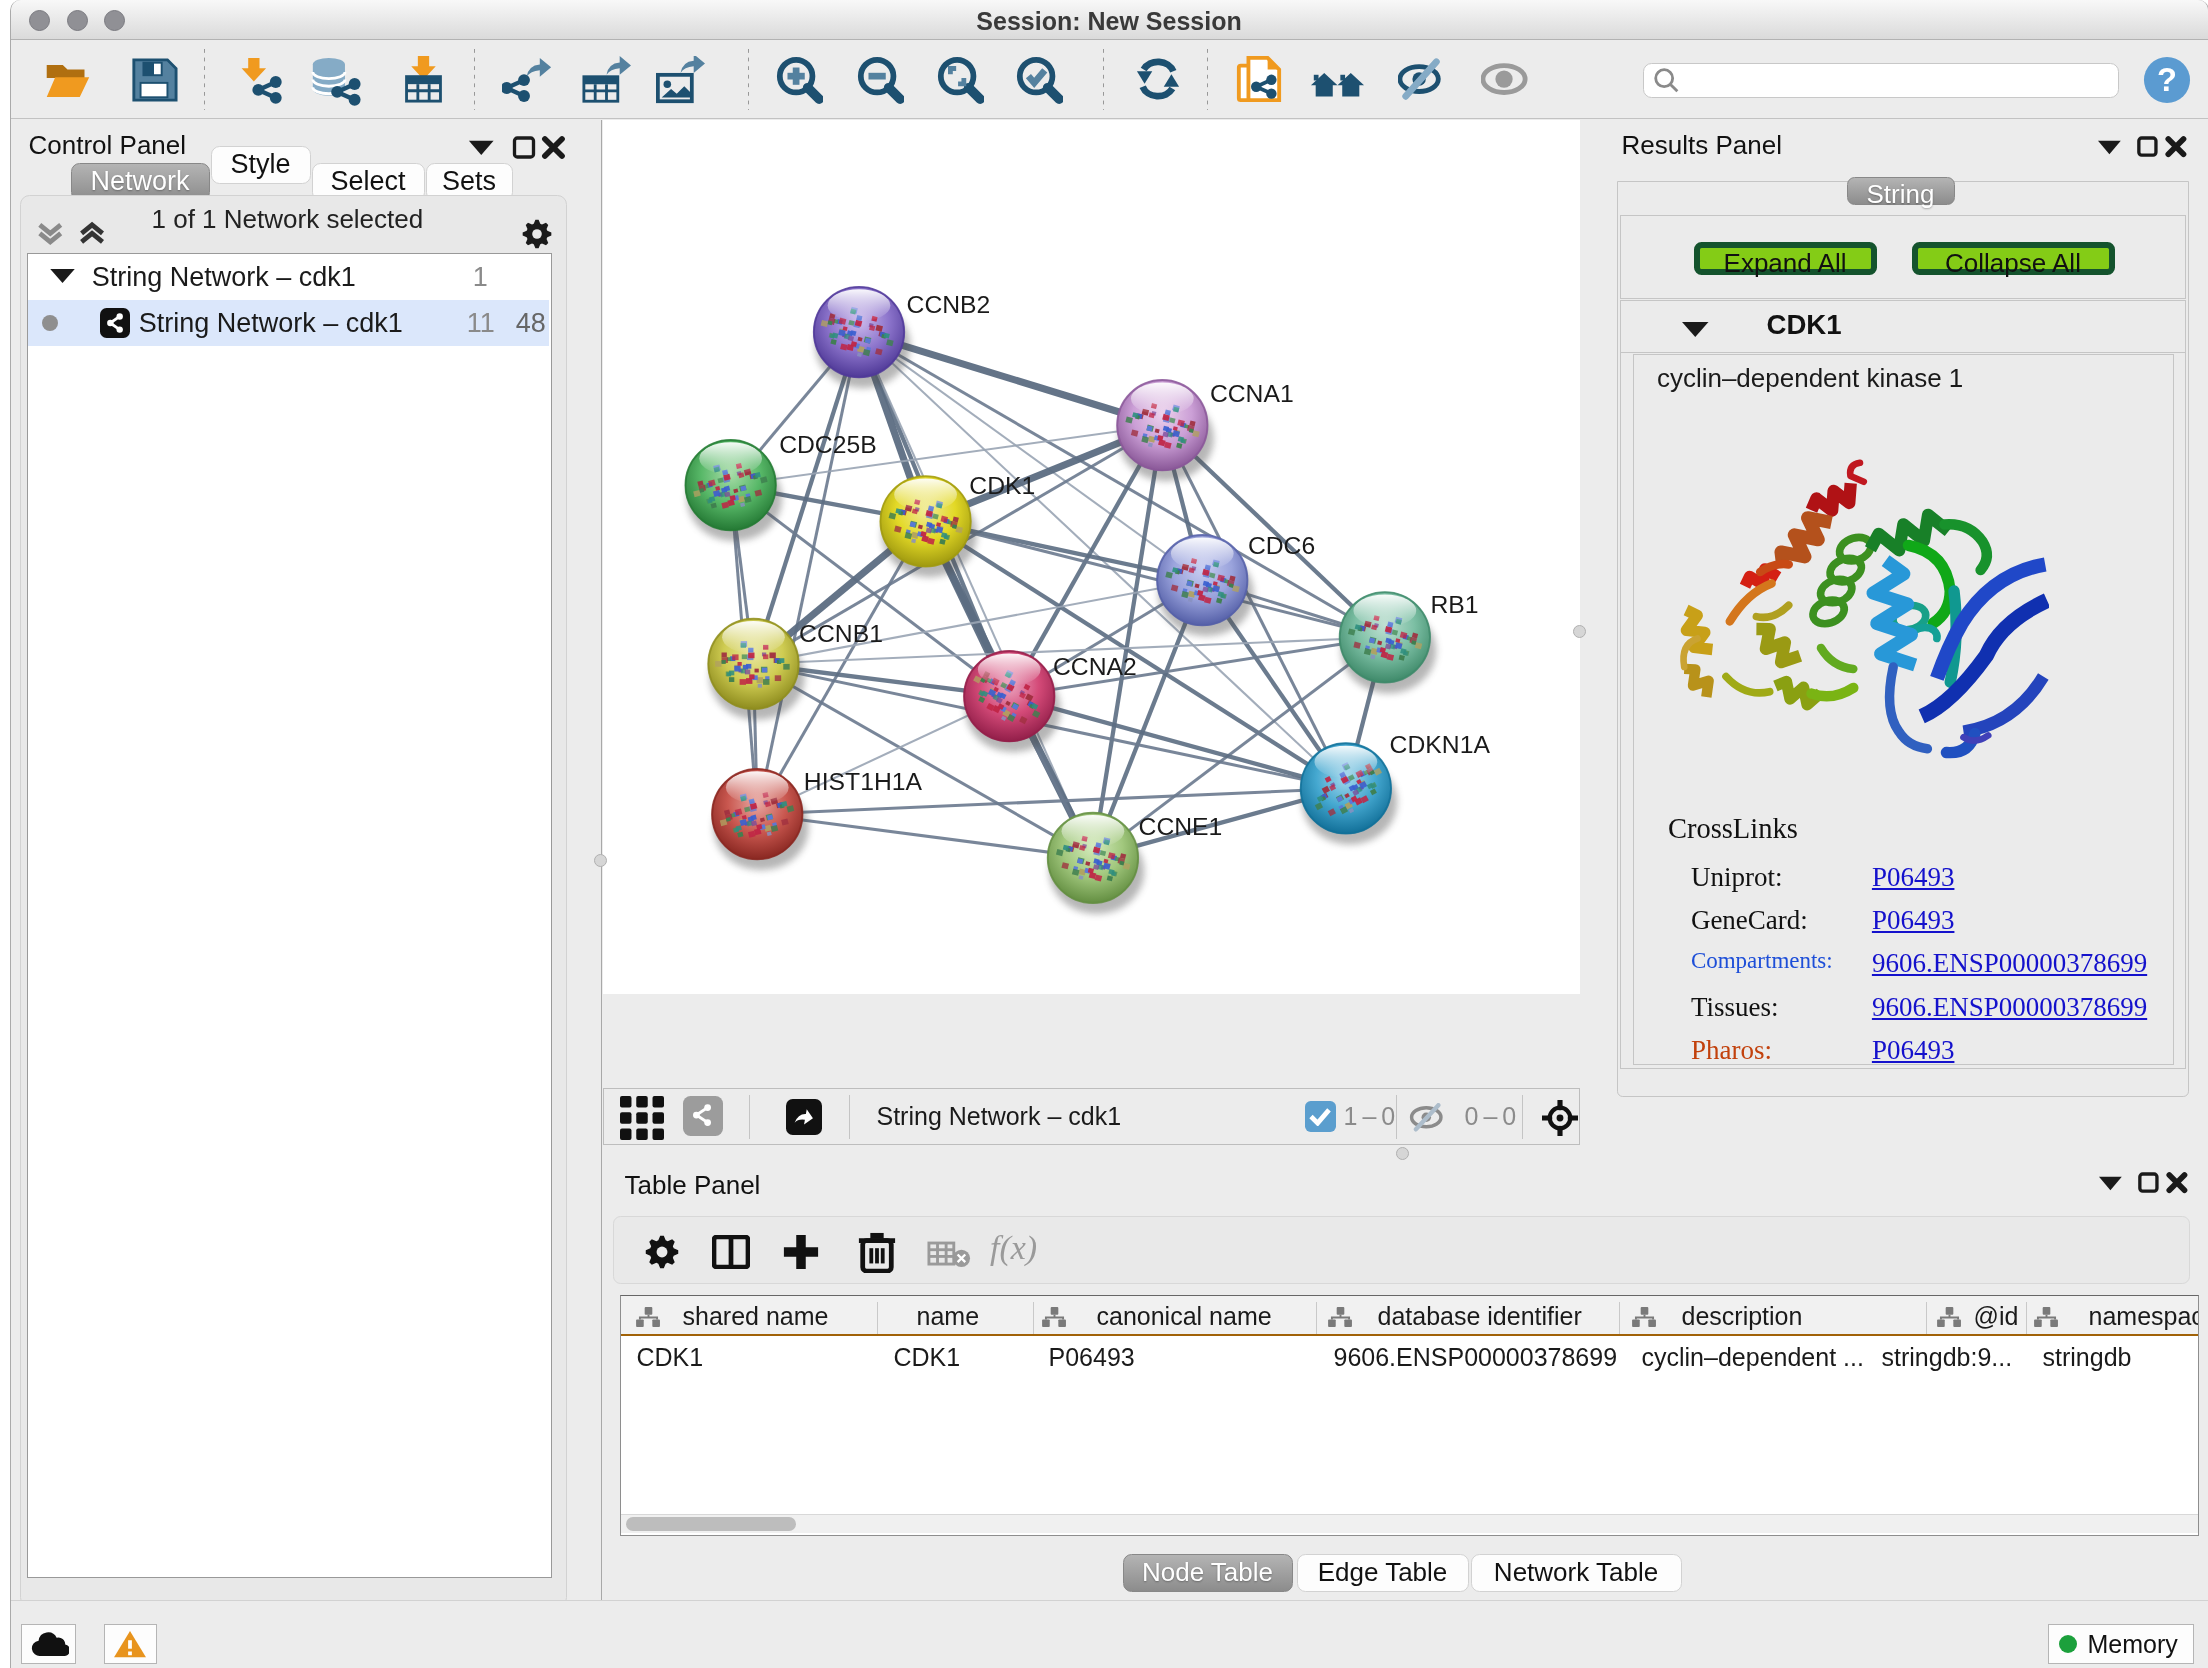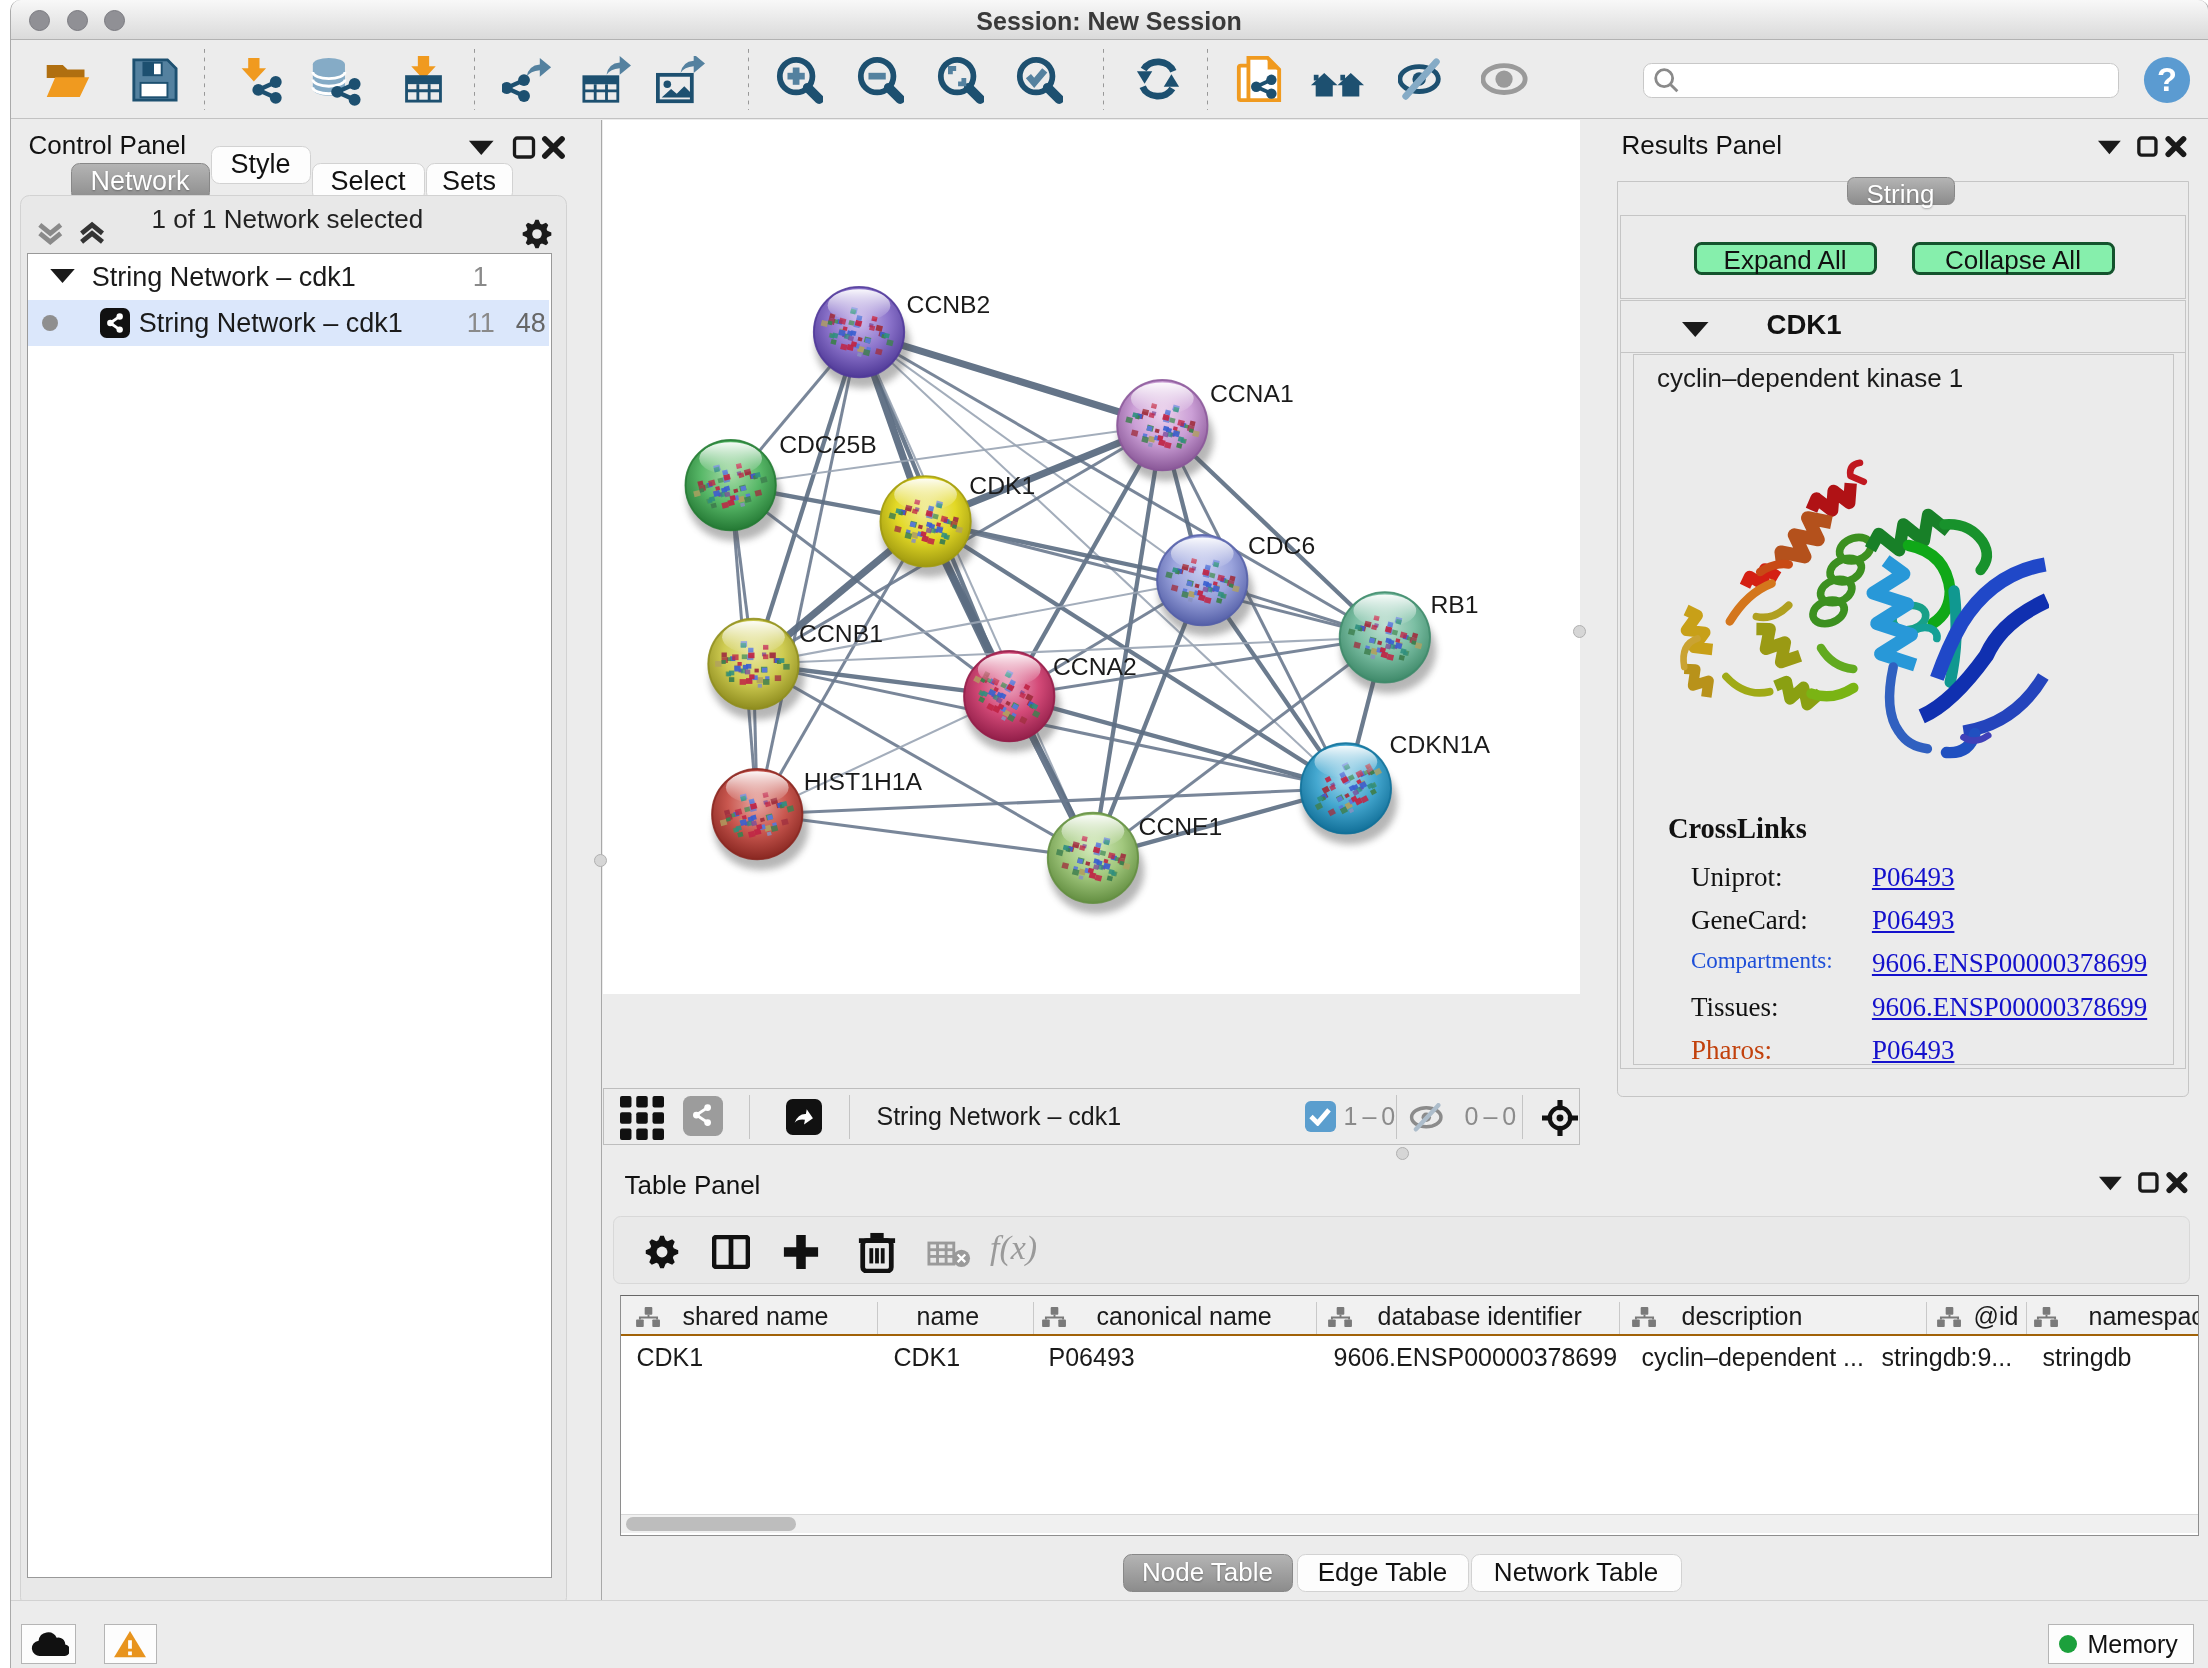--- a/index.html
+++ b/index.html
@@ -16,21 +16,21 @@
 .tab{position:absolute;height:38px;border-radius:8.6px;background:#fdfdfd;border:1px solid #d2d2d2;font-size:27px;color:#111;text-align:center;line-height:35px}
 .tabsel{background:linear-gradient(#b4b4b4,#8c8c8c);color:#fff;border:1px solid #888;text-shadow:0 1px 1.9px rgba(0,0,0,.3)}
 #cpbody{position:absolute;left:8.6px;top:75px;width:547px;height:1412px;background:#e8e8e8;border:1px solid #d2d2d2;border-radius:9.5px}
 #cptree{position:absolute;left:5.7px;top:57px;width:525px;height:1325px;background:#fff;border:1.9px solid #999}
 .trow{position:absolute;left:0;width:521px;height:46px;font-size:27px;color:#1a1a1a}
 #netpanel{position:absolute;left:592px;top:120px;width:977px;height:874px;background:#fff}
 #netstatus{position:absolute;left:0;top:968px;width:977px;height:57px;background:#ececec;border:1px solid #bdbdbd}
 .nsep{position:absolute;top:5.7px;width:1px;height:44px;background:#c4c4c4}
 #rpanel{position:absolute;left:1571px;top:120px;width:628px;height:1042px;background:#ececec}
 .rbox{position:absolute;border:1px solid #c5c5c5}
-.rbtn{position:absolute;height:33px;background:#86efac;border:3px solid #14532d;border-radius:7.6px;font-size:26px;color:#111;text-align:center}
+.rbtn{position:absolute;height:33px;background:#84cc16;border:6px solid #14532d;border-radius:7.6px;font-size:26px;color:#111;text-align:center}
 .serif{font-family:"Liberation Serif",serif}
 .rlink{color:#1411cc;text-decoration:underline}
 #tpanel{position:absolute;left:592px;top:1162px;width:1607px;height:438px;background:#ececec}
 #tctool{position:absolute;left:10.5px;top:54px;width:1577px;height:68px;background:#e9e9e9;border:1px solid #d8d8d8;border-radius:7.6px}
 #ttable{position:absolute;left:17px;top:133px;width:1579px;height:241px;background:#fff;border:1px solid #8e8e8e;border-top:1.9px solid #666}
 #thead{position:absolute;left:0;top:0;width:1577px;height:40px;overflow:hidden;background:#f1f1f1;border-bottom:2px solid #a16207}
 .hcell{position:absolute;top:5.7px;font-size:25px;color:#1a1a1a}
 .hsep{position:absolute;top:5.7px;width:1px;height:34px;background:#c9c9c9}
 .dcell{position:absolute;top:47px;font-size:25px;color:#1a1a1a}
 #statusbar{position:absolute;left:0;top:1600px;width:100%;height:68px;background:#ececec;border-top:1px solid #d2d2d2}
@@ -616,21 +616,21 @@
             <path d="M252 190 a15 11 -15 1 1 30 0" fill="none" stroke="#14a096" stroke-width="8" stroke-linecap="round" stroke-linejoin="round"></path>
             <path d="M228 108 L247.14285714285714 121.85714285714286 L214.85714285714286 142.14285714285714 L251.14285714285714 153.85714285714286 L218.85714285714286 174.14285714285714 L255.14285714285714 185.85714285714286 L222.85714285714286 206.14285714285714 L259.14285714285717 217.85714285714286" fill="none" stroke="#2898d8" stroke-width="14" stroke-linecap="butt" stroke-linejoin="round"></path>
             <path d="M300 140 q6 50 -4 96" fill="none" stroke="#109890" stroke-width="12" stroke-linecap="round" stroke-linejoin="round"></path>
             <path d="M396 112 q-56 10 -88 62 q-14 24 -26 58" fill="none" stroke="#2048c8" stroke-width="15" stroke-linecap="butt" stroke-linejoin="round"></path>
             <path d="M398 150 q-48 22 -64 58 q-36 50 -68 64" fill="none" stroke="#1030b0" stroke-width="16" stroke-linecap="butt" stroke-linejoin="round"></path>
             <path d="M310 288 q54 -8 84 -58" fill="none" stroke="#2444bc" stroke-width="13" stroke-linecap="butt" stroke-linejoin="round"></path>
             <path d="M236 220 q-10 46 6 68 q10 16 30 18" fill="none" stroke="#3060c0" stroke-width="10" stroke-linecap="round" stroke-linejoin="round"></path>
             <path d="M292 310 q24 2 30 -20" fill="none" stroke="#2050c0" stroke-width="12" stroke-linecap="round" stroke-linejoin="round"></path>
             <path d="M336 292 q-14 10 -26 2" fill="none" stroke="#4040b8" stroke-width="7" stroke-linecap="round" stroke-linejoin="round"></path>
           </svg>
-          <div class="serif abs" style="left:34px;top:458px;font-size:28.5px;font-weight:bold;color:#111">CrossLinks</div>
+          <div class="serif abs" style="left:34px;top:458px;font-size:28.5px;font-weight:normal;color:#111">CrossLinks</div>
           <div class="serif abs" style="left:57px;top:507px;font-size:27px;color:#111">Uniprot:</div>
           <div class="serif abs rlink" style="left:238px;top:507px;font-size:27px">P06493</div>
           <div class="serif abs" style="left:57px;top:550px;font-size:27px;color:#111">GeneCard:</div>
           <div class="serif abs rlink" style="left:238px;top:550px;font-size:27px">P06493</div>
           <div class="serif abs" style="left:57px;top:593px;font-size:23px;color:#1d4ed8">Compartments:</div>
           <div class="serif abs rlink" style="left:238px;top:593px;font-size:27px">9606.ENSP00000378699</div>
           <div class="serif abs" style="left:57px;top:637px;font-size:27px;color:#111">Tissues:</div>
           <div class="serif abs rlink" style="left:238px;top:637px;font-size:27px">9606.ENSP00000378699</div>
           <div class="serif abs" style="left:57px;top:680px;font-size:27px;color:#c2410c">Pharos:</div>
           <div class="serif abs rlink" style="left:238px;top:680px;font-size:27px">P06493</div>

